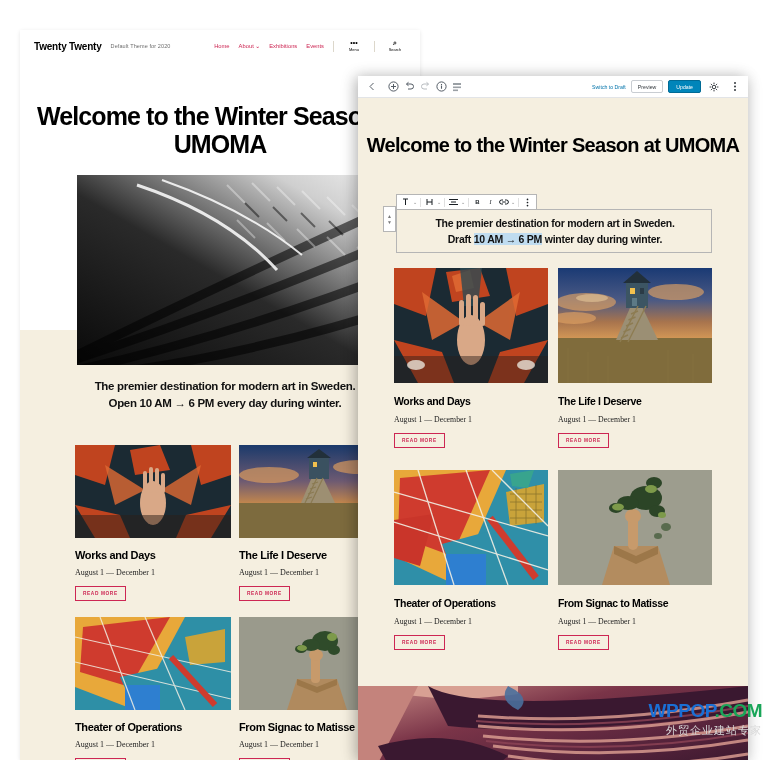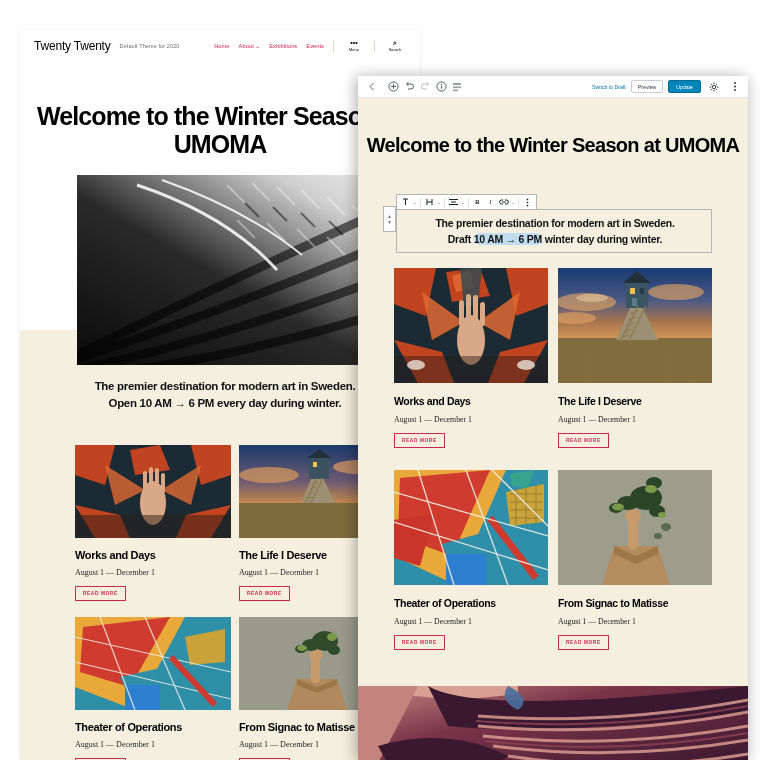--- a/index.html
+++ b/index.html
@@ -15,21 +15,21 @@
   .back-window{
     position:absolute;left:20px;top:30px;width:400px;height:730px;
     background:#f5efe0;overflow:hidden;
     box-shadow:0 1px 4px rgba(0,0,0,.10);
   }
   .bw-white{position:absolute;left:0;top:0;width:400px;height:300px;background:#fff;}
   .bw-header{
     position:absolute;left:0;top:0;width:400px;height:32px;background:#fff;
     display:flex;align-items:center;padding:0 14px;box-sizing:border-box;
   }
-  .bw-brand{font-size:12px;font-weight:normal;color:#000;letter-spacing:-.2px;}
+  .bw-brand{font-size:10px;font-weight:bold;color:#000;letter-spacing:-.2px;}
   .bw-tag{font-size:5.5px;color:#6d6d6d;margin-left:9px;letter-spacing:.1px;}
   .bw-nav{margin-left:auto;display:flex;align-items:center;gap:9px;}
   .bw-nav a{font-size:5.8px;color:#cd2653;text-decoration:none;white-space:nowrap;}
   .bw-sep{width:1px;height:11px;background:#dcd7cb;}
   .bw-icn{display:flex;flex-direction:column;align-items:center;gap:1px;width:22px;}
   .bw-icn .g{font-size:7px;color:#000;line-height:6px;font-weight:bold;}
   .bw-icn .l{font-size:4px;color:#000;}
 
   .bw-h1{
     position:absolute;left:0;top:72px;width:400px;text-align:center;
@@ -91,21 +91,21 @@
   
   .blk-sel{
     position:absolute;left:38px;top:111px;width:316px;height:44px;
     border:1px solid #b5b5b5;background:#f5efe0;box-sizing:border-box;
   }
   .blk-text{
     position:absolute;left:0;top:0;width:316px;height:44px;
     display:flex;flex-direction:column;align-items:center;justify-content:center;
     font-size:10.5px;line-height:1.5;font-weight:bold;color:#111;letter-spacing:-.25px;
   }
-  .hl{background:#bfdcf0;border-radius:6px;}
+  .hl{background:#bfdcf0;}
   .blk-toolbar{
     position:absolute;left:38px;top:96px;height:15px;background:#fff;
     border:1px solid #b5b5b5;border-bottom:none;box-sizing:border-box;
     display:flex;align-items:center;padding:0 2px;gap:0px;
   }
   .bt{width:13px;height:13px;display:flex;align-items:center;justify-content:center;
       font-size:6px;color:#191e23;}
   .bt.small{width:6px;font-size:5px;color:#7a7a7a;}
   .bt-div{width:1px;height:9px;background:#e0e0e0;margin:0 2px;}
   .blk-mover{
@@ -638,14 +638,18 @@
           <g fill="#4a6f9c" opacity=".9">
             <path d="M150 0 Q 175 12 160 24 Q 140 14 150 0Z"></path>
             <path d="M200 88 Q 235 78 250 96 L195 96Z"></path>
           </g>
           <path d="M0 80 Q 40 70 70 96 L0 96Z" fill="#e0b0a2"></path>
         </svg>
       </div>
     </div>
   </div>
 
+  <div class="wm">
+    <div class="wm-1"><span class="b">WPPOP</span><span class="g">.COM</span></div>
+    <div class="wm-2">外贸企业建站专家</div>
+  </div>
 
 </div>
 
 </body></html>

